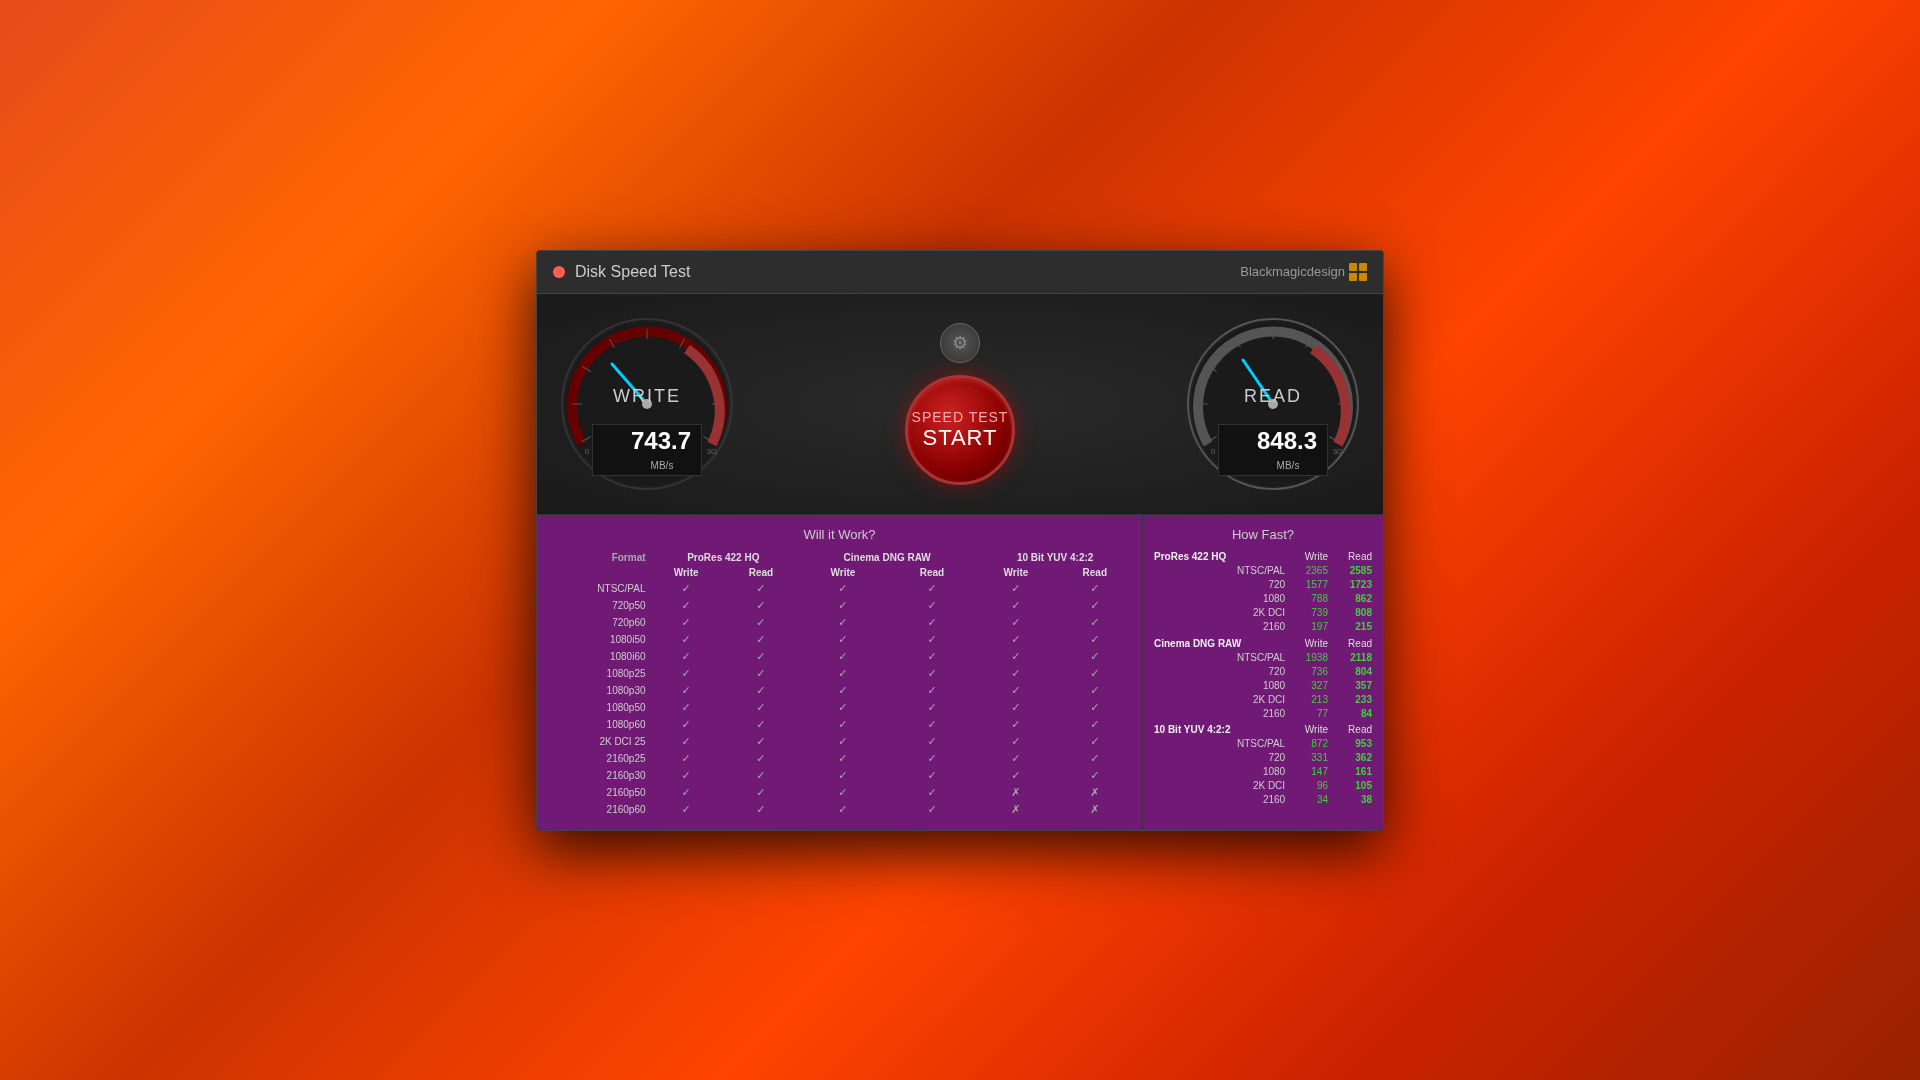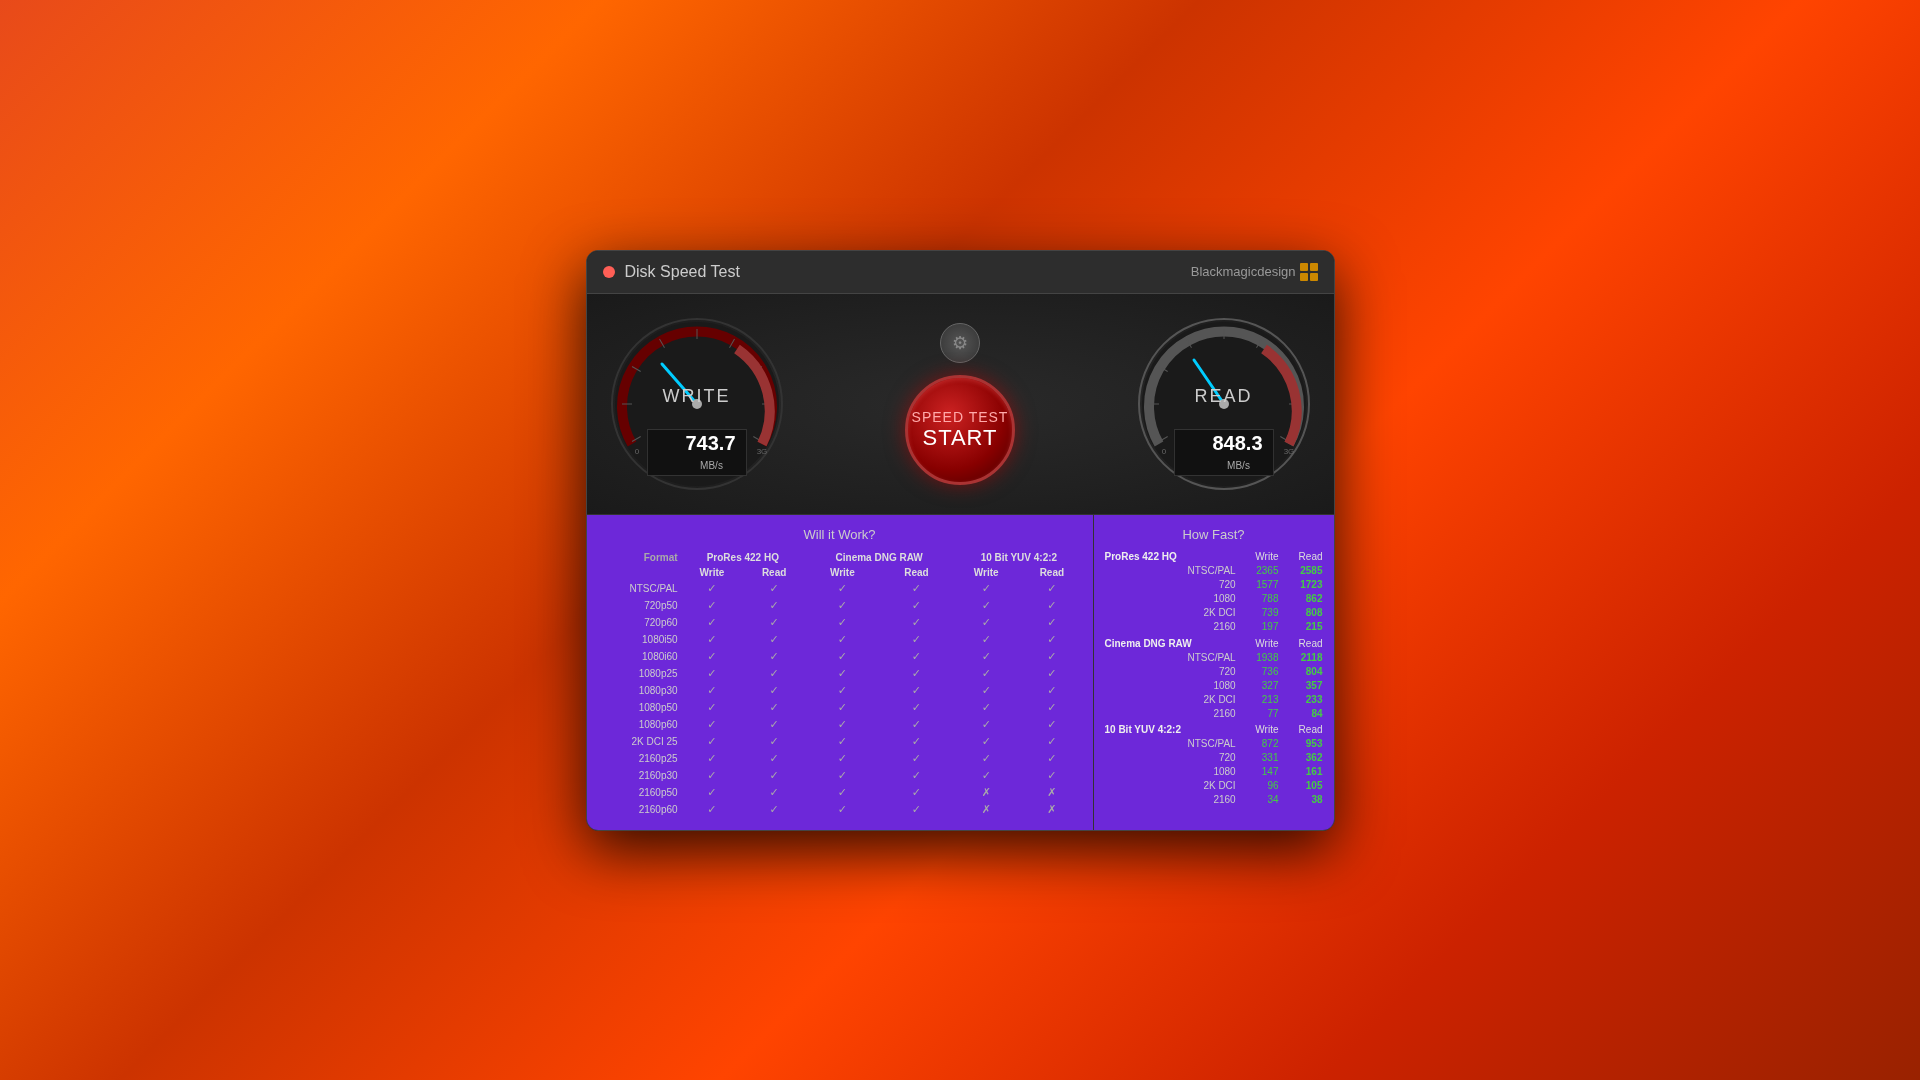--- a/index.html
+++ b/index.html
@@ -7,23 +7,23 @@
       width: 1920px;
       height: 1080px;
       background: linear-gradient(135deg, #e84a1a 0%, #ff6600 20%, #cc3300 40%, #ff4400 60%, #cc2200 80%, #992200 100%);
       display: flex;
       align-items: center;
       justify-content: center;
       font-family: -apple-system, 'Helvetica Neue', Arial, sans-serif;
       overflow: hidden;
     }
     .app-window {
-      width: 749px;
+      width: 848px;
       background: #1a1a1a;
-      border-radius: 12px;
+      border-radius: 4px;
       border: 1px solid #444;
       overflow: hidden;
       box-shadow: 0 20px 60px rgba(0,0,0,0.8);
     }
     .title-bar {
       background: #2d2d2d;
       padding: 12px 16px;
       display: flex;
       align-items: center;
       justify-content: space-between;
@@ -102,21 +102,21 @@
       left: 50%;
       transform: translateX(-50%);
       background: #111;
       border: 1px solid #333;
       padding: 2px 10px;
       text-align: center;
       min-width: 80px;
     }
     .gauge-value {
       color: white;
-      font-size: 20px;
+      font-size: 24px;
       font-weight: 600;
       display: block;
       margin-left: 28px;
     }
     .gauge-unit {
       color: #aaa;
       font-size: 10px;
       padding-left: 30px;
     }
     .center-controls {
@@ -157,21 +157,21 @@
       letter-spacing: 1px;
     }
     .start-btn-text {
       color: white;
       font-size: 22px;
       font-weight: 400;
       letter-spacing: 1px;
     }
     .data-section {
       display: flex;
-      background: #6d28d9;
+      background: #701a75;
       border-top: 1px solid #333;
     }
     .will-it-work {
       flex: 1;
       padding: 12px 8px;
       border-right: 1px solid #333;
     }
     .section-title {
       color: #ccc;
       font-size: 13px;

